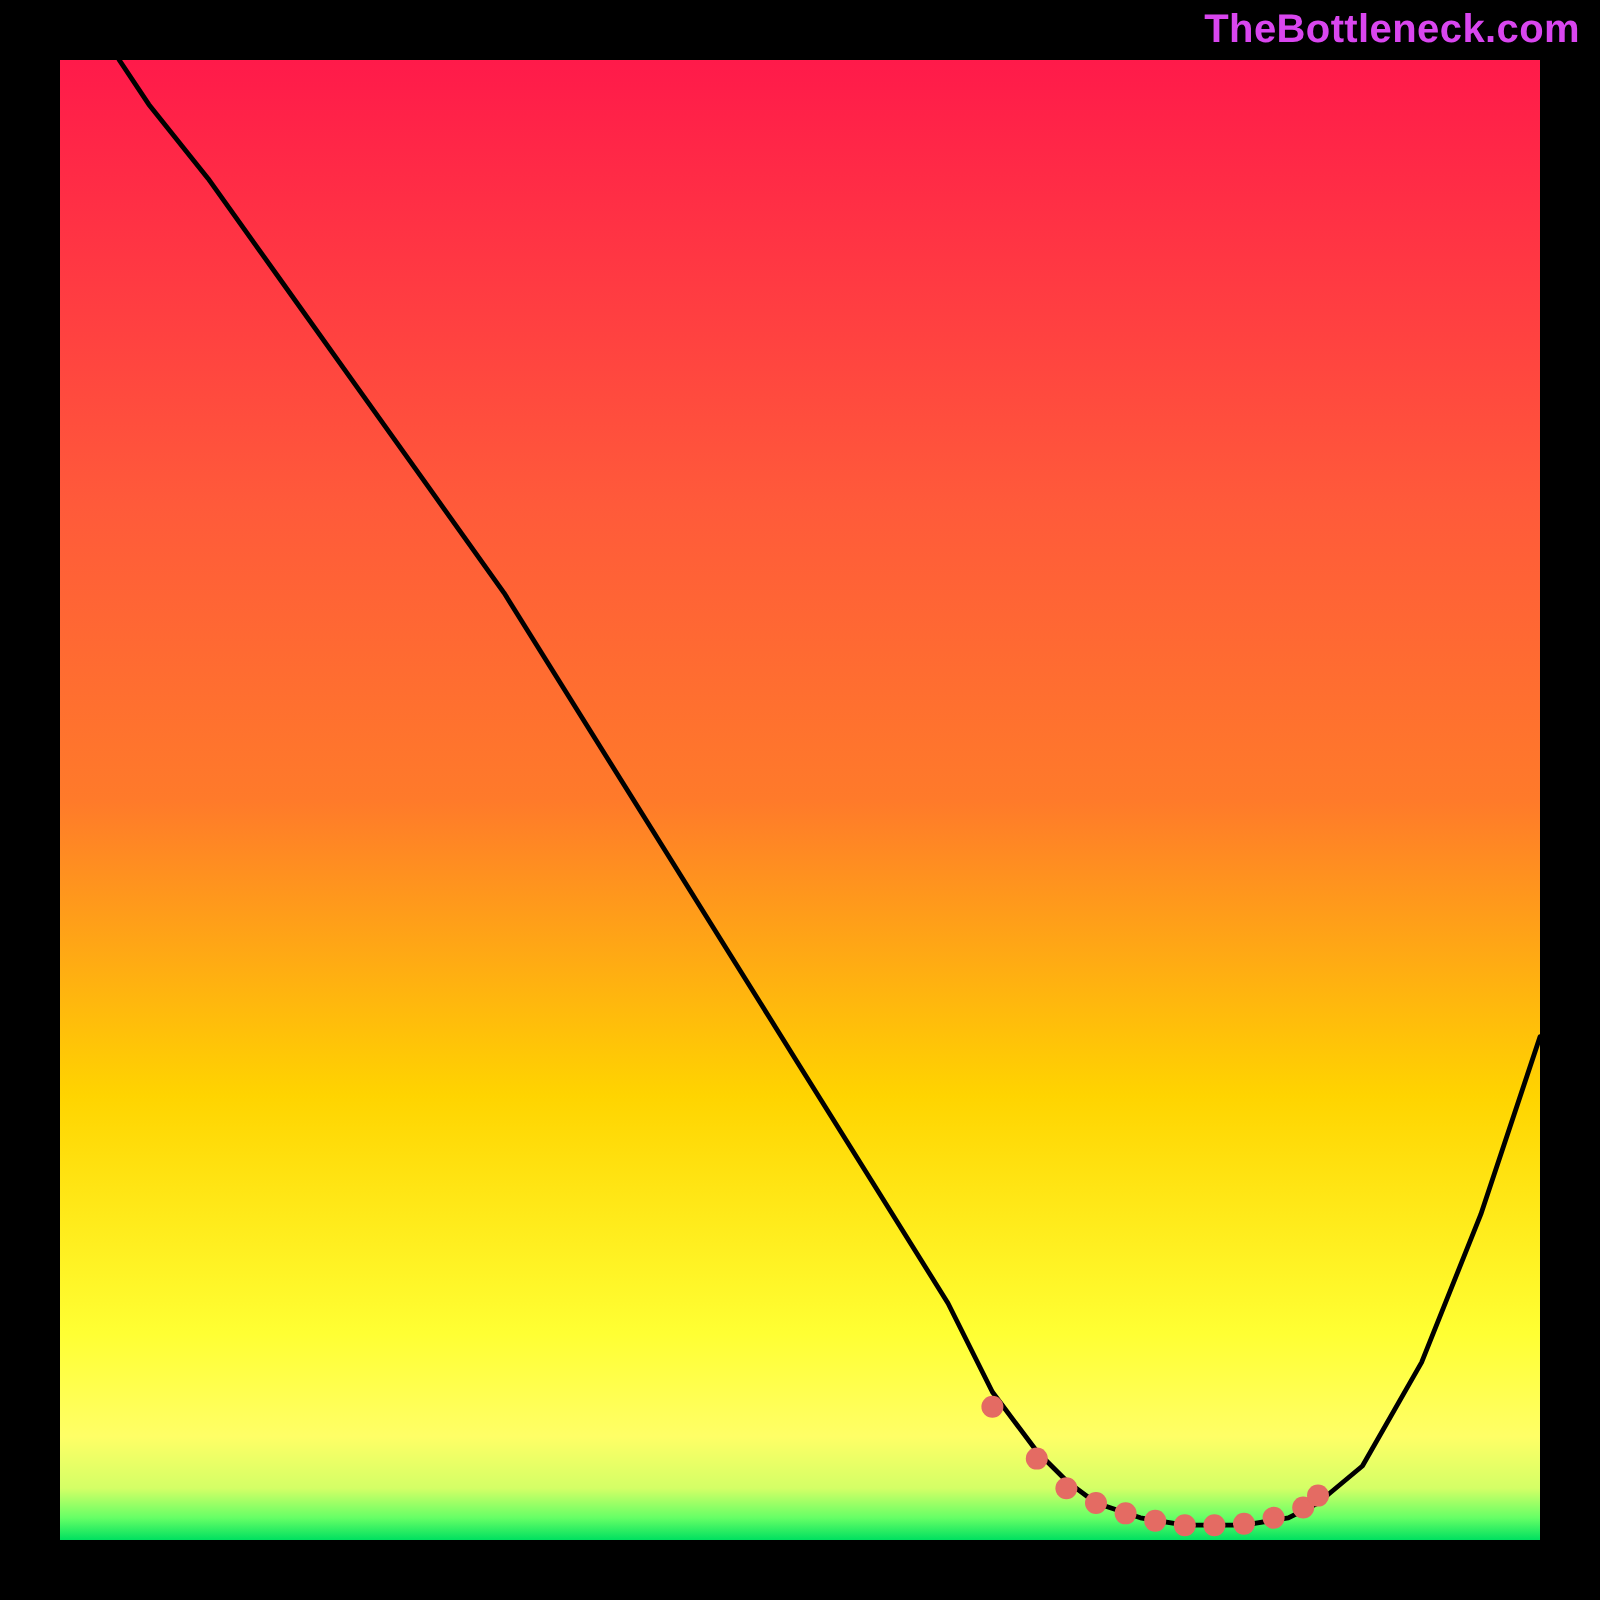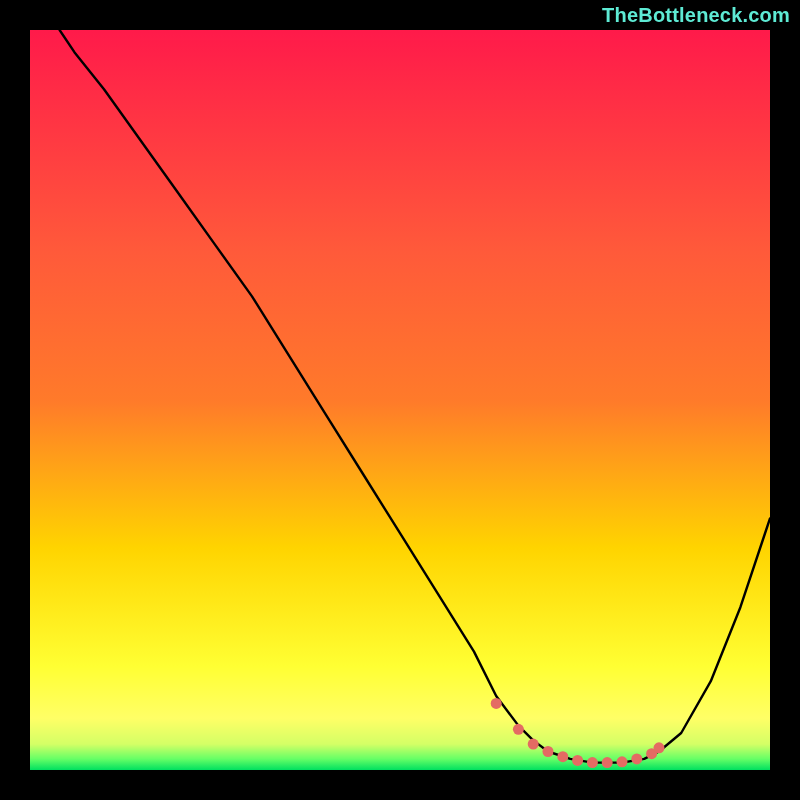--- a/index.html
+++ b/index.html
@@ -10,21 +10,21 @@
     height: 800px;
     background: #000;
   }
   .watermark {
     position: absolute;
     top: 4px;
     right: 10px;
     font-family: Arial, sans-serif;
     font-size: 20px;
     font-weight: bold;
-    color: #5eead4;
+    color: #d946ef;
     letter-spacing: 0.2px;
   }
   .plot {
     position: absolute;
     left: 30px;
     top: 30px;
     width: 740px;
     height: 740px;
   }
   .plot svg { display: block; }

